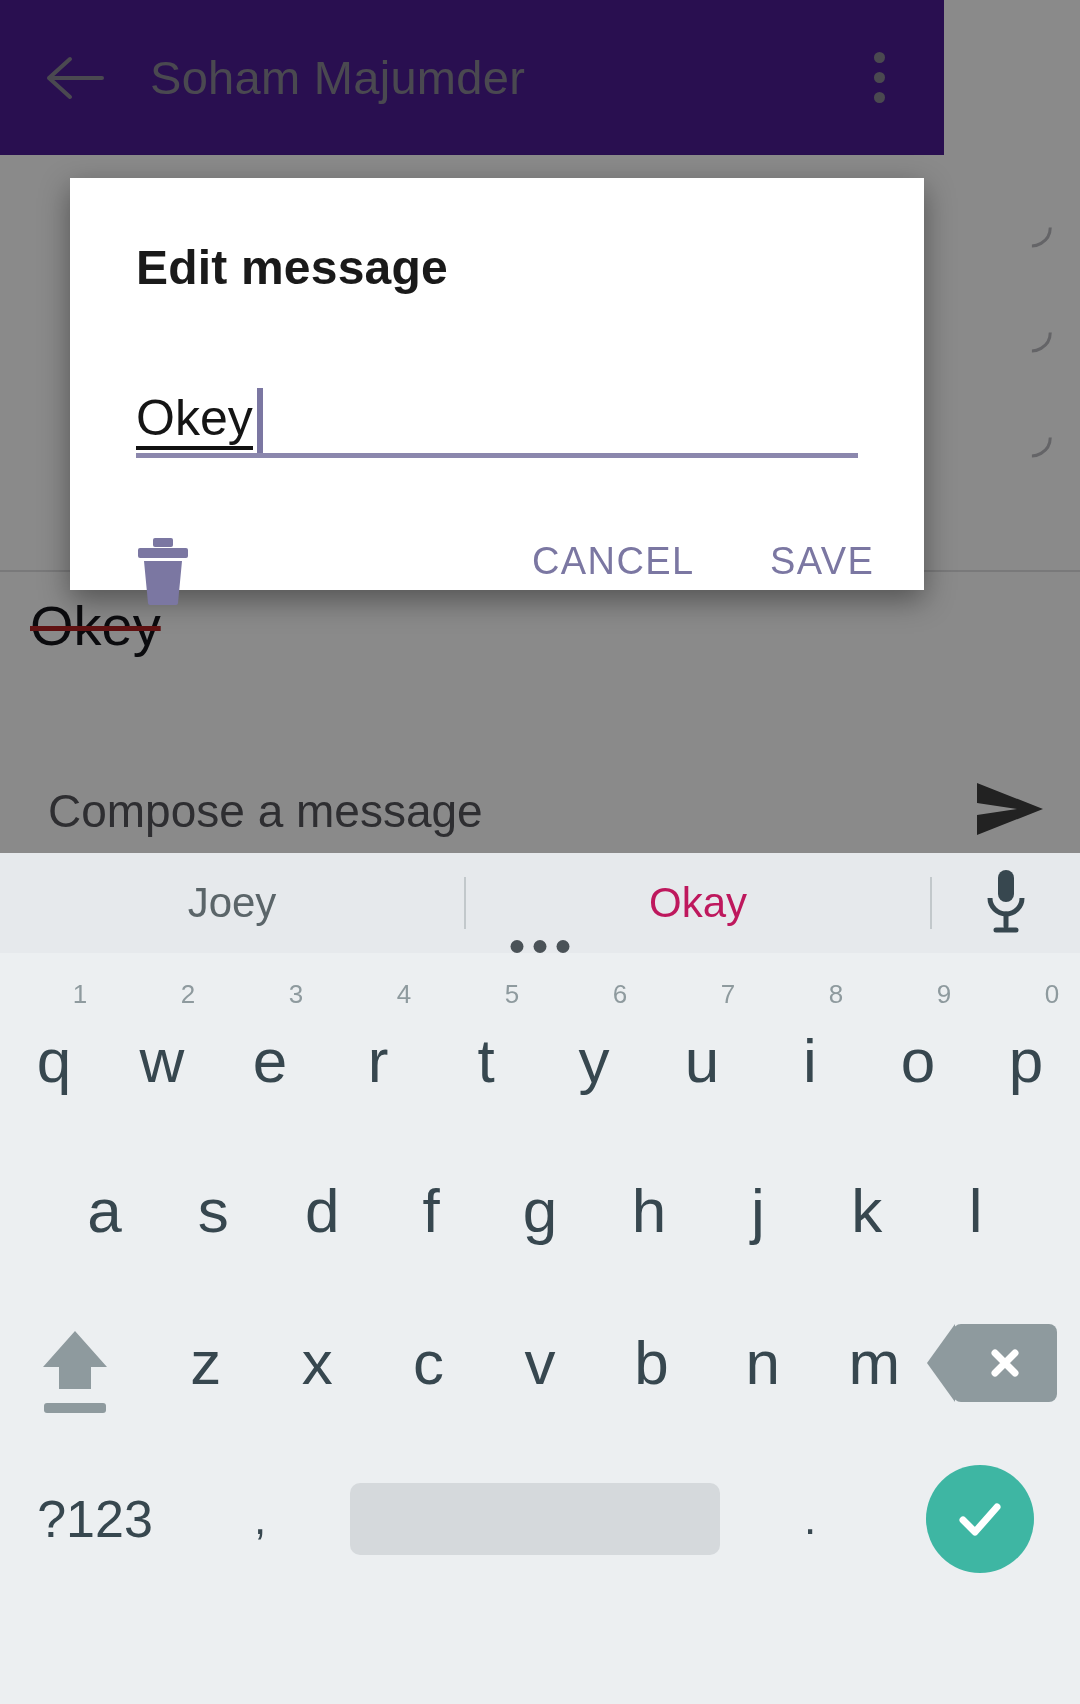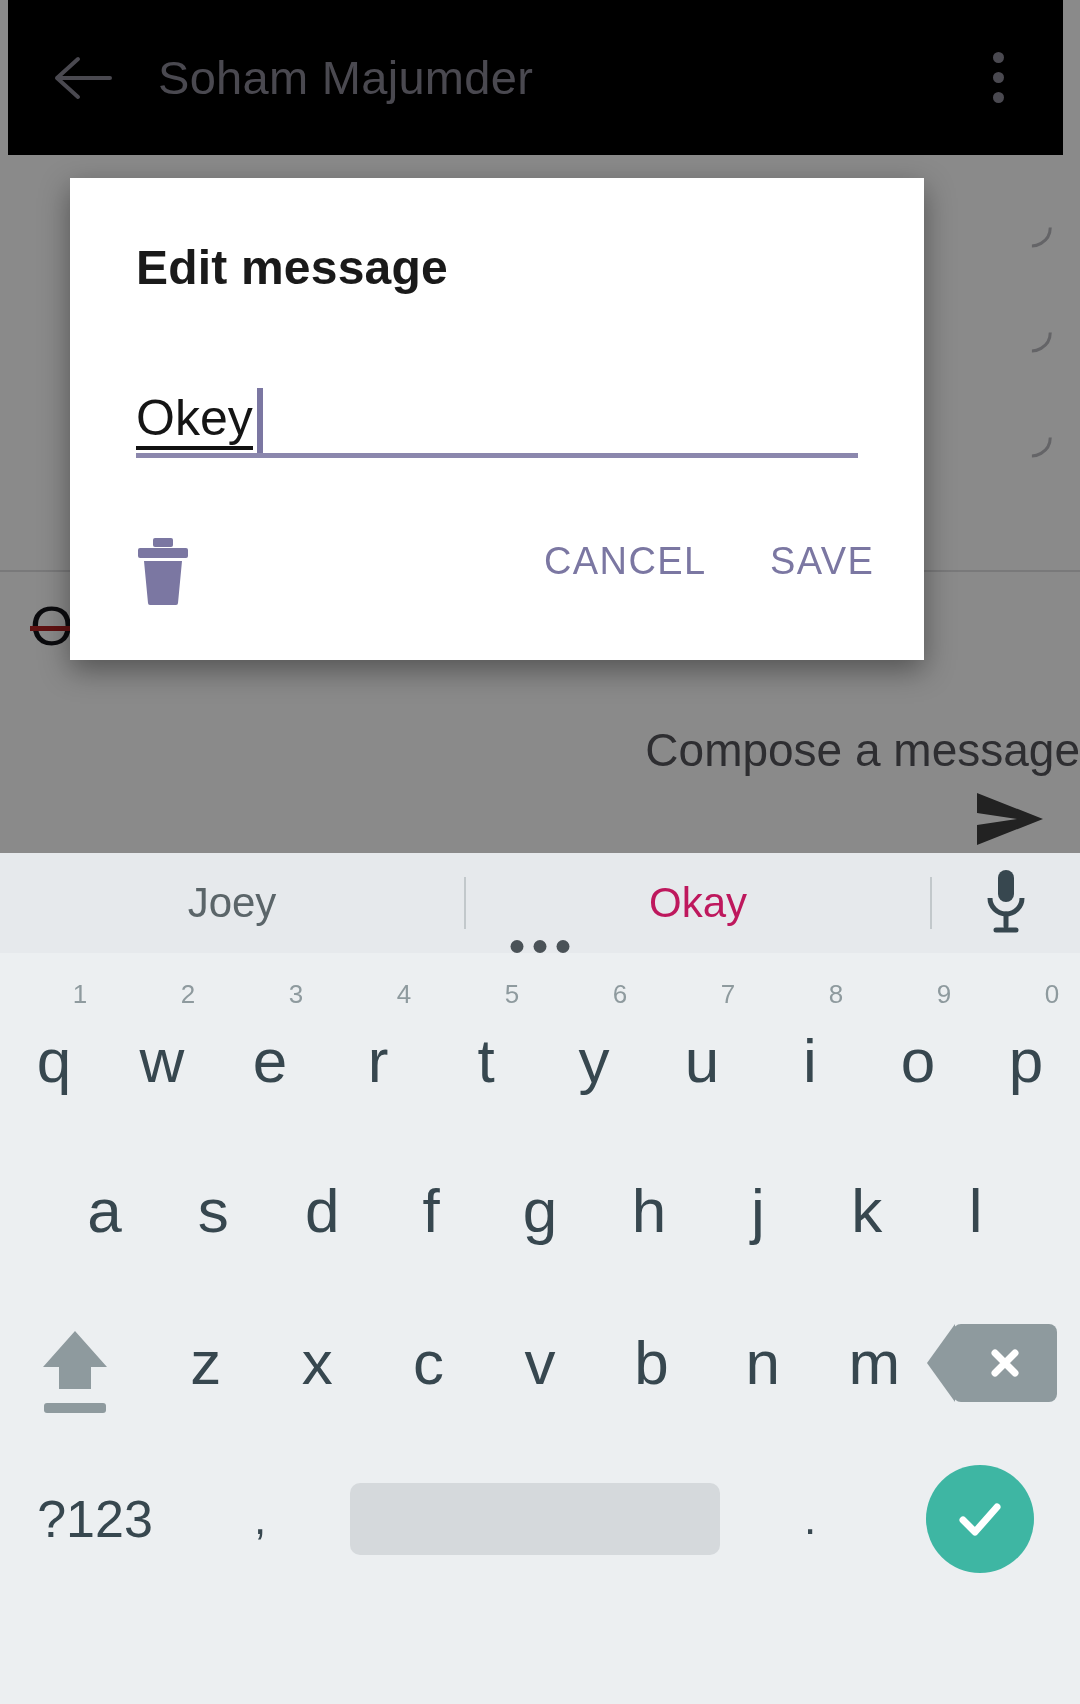--- a/index.html
+++ b/index.html
@@ -16,23 +16,23 @@
   }
 
   
   #app-layer {
     position: absolute; left: 0; top: 0;
     width: 1080px; height: 853px;
     background: #ffffff;
     overflow: hidden;
   }
   .appbar {
-    position: absolute; left: 8px; top: 0;
-    width: 1055px; height: 155px;
-    background: #000000;
+    position: absolute; left: 0; top: 0;
+    width: 944px; height: 155px;
+    background: #4c1d95;
     display: flex; align-items: center;
   }
   .appbar .back {
     width: 150px; height: 155px;
     display: flex; align-items: center; justify-content: center;
   }
   .appbar .back svg { display:block; }
   .appbar .title {
     color: #8A8795;
     font-size: 47px;
@@ -75,24 +75,24 @@
     width: 1020px;
     color: #15151a;
     font-size: 56px;
     white-space: nowrap;
     text-decoration: line-through;
     text-decoration-color: #B22222;
     text-decoration-thickness: 5px;
   }
 
   .compose {
-    position: absolute; left: 0; top: 723px;
+    position: absolute; left: 0; top: 746px;
     width: 1080px; height: 130px;
     background: #ffffff;
-    display: flex; align-items: flex-end; flex-direction: column;
+    display: flex; align-items: center;
   }
   .compose .placeholder {
     flex: 1; margin-left: 48px;
     color: #55555c; font-size: 46px;
   }
   .compose .send {
     width: 140px; display: flex; align-items: center; justify-content: center;
   }
 
   
@@ -100,21 +100,21 @@
     position: absolute; left: 0; top: 0;
     width: 1080px; height: 853px;
     background: rgba(0,0,0,0.46);
     pointer-events: none;
   }
 
   
   #dialog {
     position: absolute;
     left: 70px; top: 178px;
-    width: 854px; height: 482px;
+    width: 854px; height: 412px;
     background: #ffffff;
     box-shadow: 0 10px 28px rgba(0,0,0,0.40);
   }
   #dialog .dlg-title {
     position: absolute; left: 66px; top: 62px;
     font-size: 48px; font-weight: 700; color: #1a1a1a;
     letter-spacing: 0.2px;
   }
   #dialog .field {
     position: absolute; left: 66px; top: 196px;
@@ -142,21 +142,21 @@
   #dialog .trash {
     position: absolute; left: 62px; top: 18px;
     width: 70px; height: 74px;
     display: flex; align-items: center; justify-content: flex-start;
   }
   #dialog .btn {
     position: absolute; top: 22px;
     color: #7b77a2; font-size: 38px; font-weight: 500;
     letter-spacing: 1.4px;
   }
-  #dialog .btn.cancel { left: 474px; text-align: center; }
+  #dialog .btn.cancel { left: 462px; text-align: center; }
   #dialog .btn.save   { left: 700px; }
 
   
   #keyboard {
     position: absolute; left: 0; top: 853px;
     width: 1080px; height: 851px;
     background: #ECEFF1;
   }
   .suggest-bar {
     position: relative;

